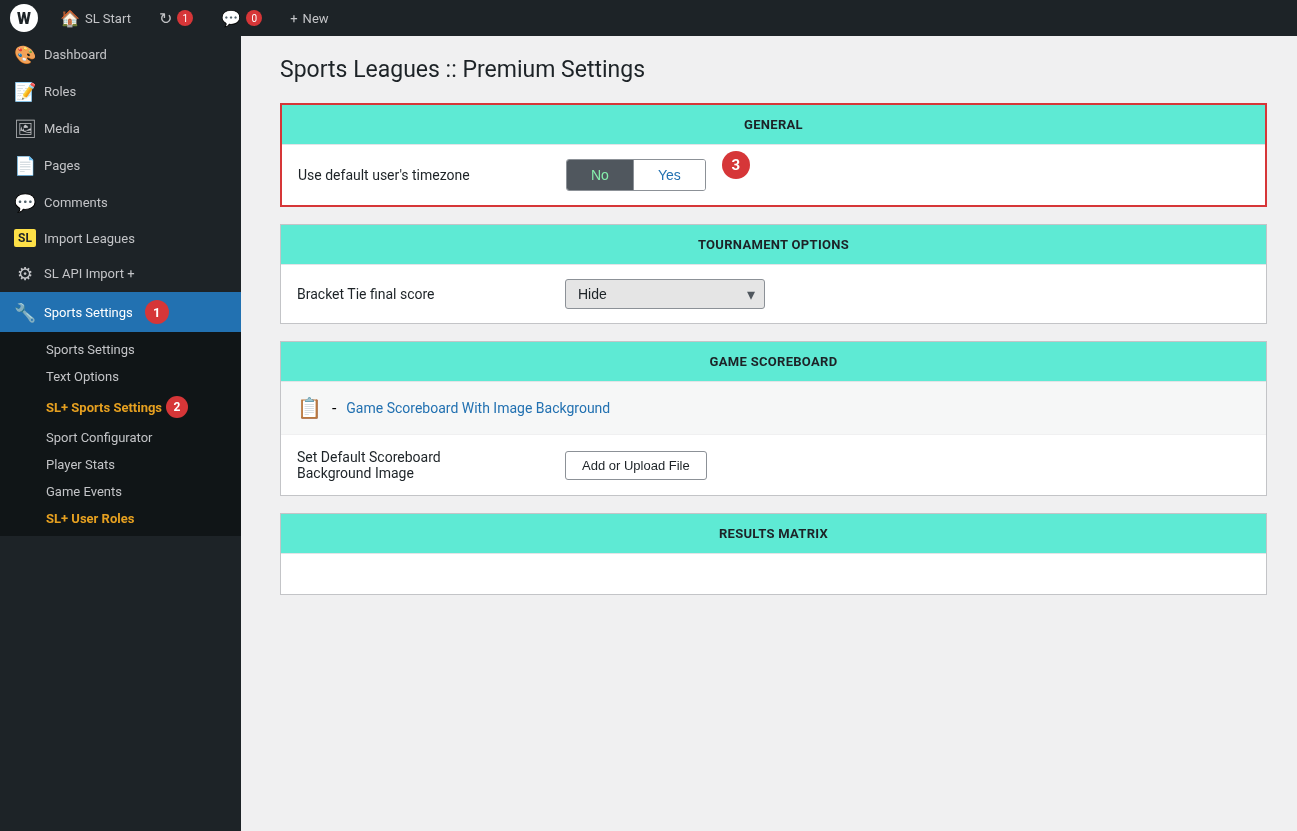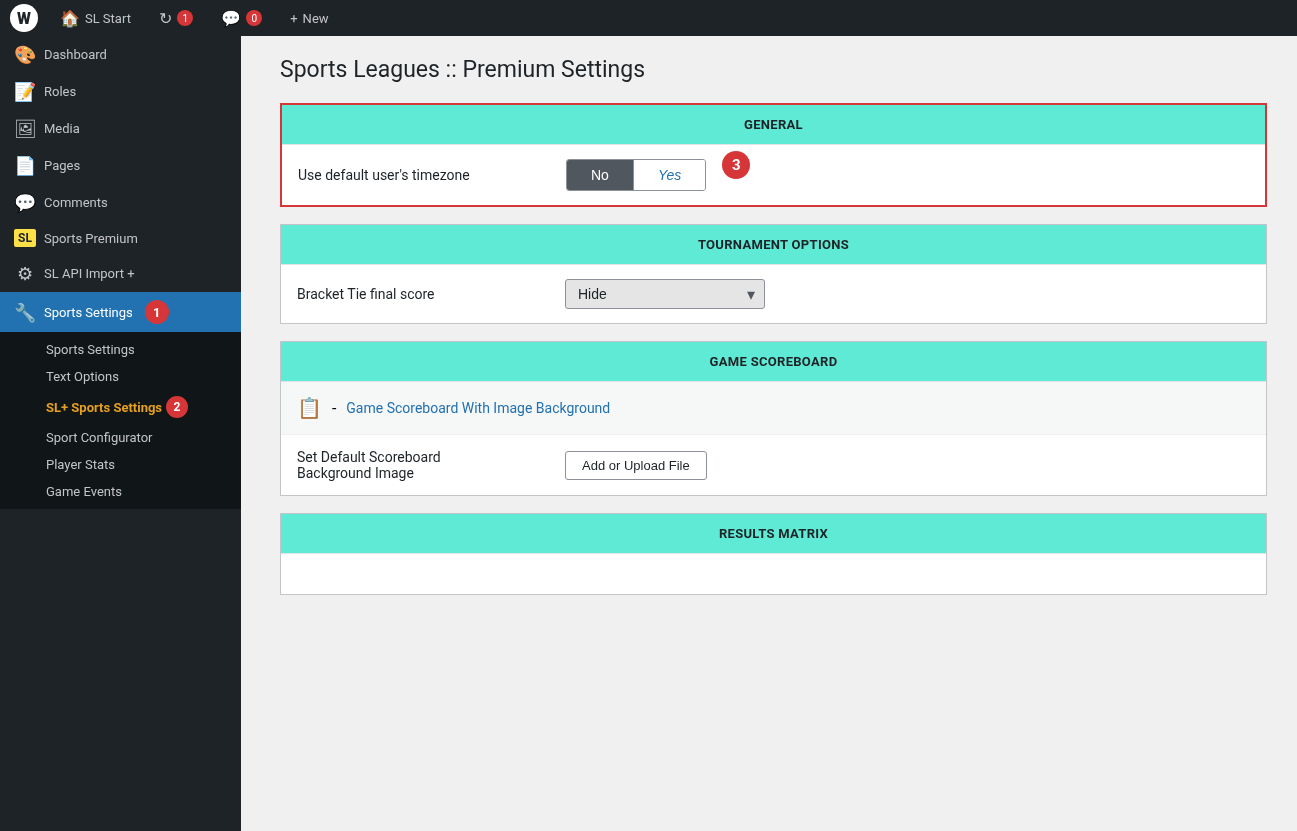--- a/index.html
+++ b/index.html
@@ -147,27 +147,26 @@
     }
     .toggle-btn {
       padding: 7px 24px;
       font-size: 14px;
       cursor: pointer;
       border: none;
       outline: none;
     }
     .toggle-btn.no {
       background: #50575e;
-      color: #ffffff;
+      color: #86efac;
     }
     .toggle-btn.yes {
       background: #fff;
       color: #2271b1;
       border-left: 1px solid #8c9197;
-      font-style: italic;
     }
 
     
     .annotation-badge {
       background: #d63638;
       color: #fff;
       border-radius: 50%;
       width: 28px;
       height: 28px;
       display: inline-flex;
@@ -326,21 +325,21 @@
     <div class="sidebar-item">
       <span class="sidebar-icon">📄</span>
       <span>Pages</span>
     </div>
     <div class="sidebar-item">
       <span class="sidebar-icon">💬</span>
       <span>Comments</span>
     </div>
     <div class="sidebar-item">
       <span class="sidebar-icon" style="font-size:12px;background:#fde047;color:#1d2327;padding:2px 4px;border-radius:2px;font-weight:700;">SL</span>
-      <span>Sports Premium</span>
+      <span>Import Leagues</span>
     </div>
     <div class="sidebar-item">
       <span class="sidebar-icon">⚙</span>
       <span>SL API Import +</span>
     </div>
     <div class="sidebar-item active">
       <span class="sidebar-icon">🔧</span>
       <span>Sports Settings</span>
       <span class="annotation-badge-1">1</span>
     </div>
@@ -348,20 +347,21 @@
     <div class="submenu">
       <div class="submenu-item">Sports Settings</div>
       <div class="submenu-item">Text Options</div>
       <div class="submenu-item sl-plus" style="display:flex;align-items:center;">
         <span>SL+ Sports Settings</span>
         <span class="annotation-badge-2">2</span>
       </div>
       <div class="submenu-item">Sport Configurator</div>
       <div class="submenu-item">Player Stats</div>
       <div class="submenu-item">Game Events</div>
+      <div class="submenu-item sl-plus">SL+ User Roles</div>
     </div>
   </nav>
 
   <div class="content">
     <h1 class="page-title">Sports Leagues :: Premium Settings</h1>
 
     <div class="settings-section highlighted">
       <div class="section-header">GENERAL</div>
       <div class="section-body">
         <div class="settings-row">

